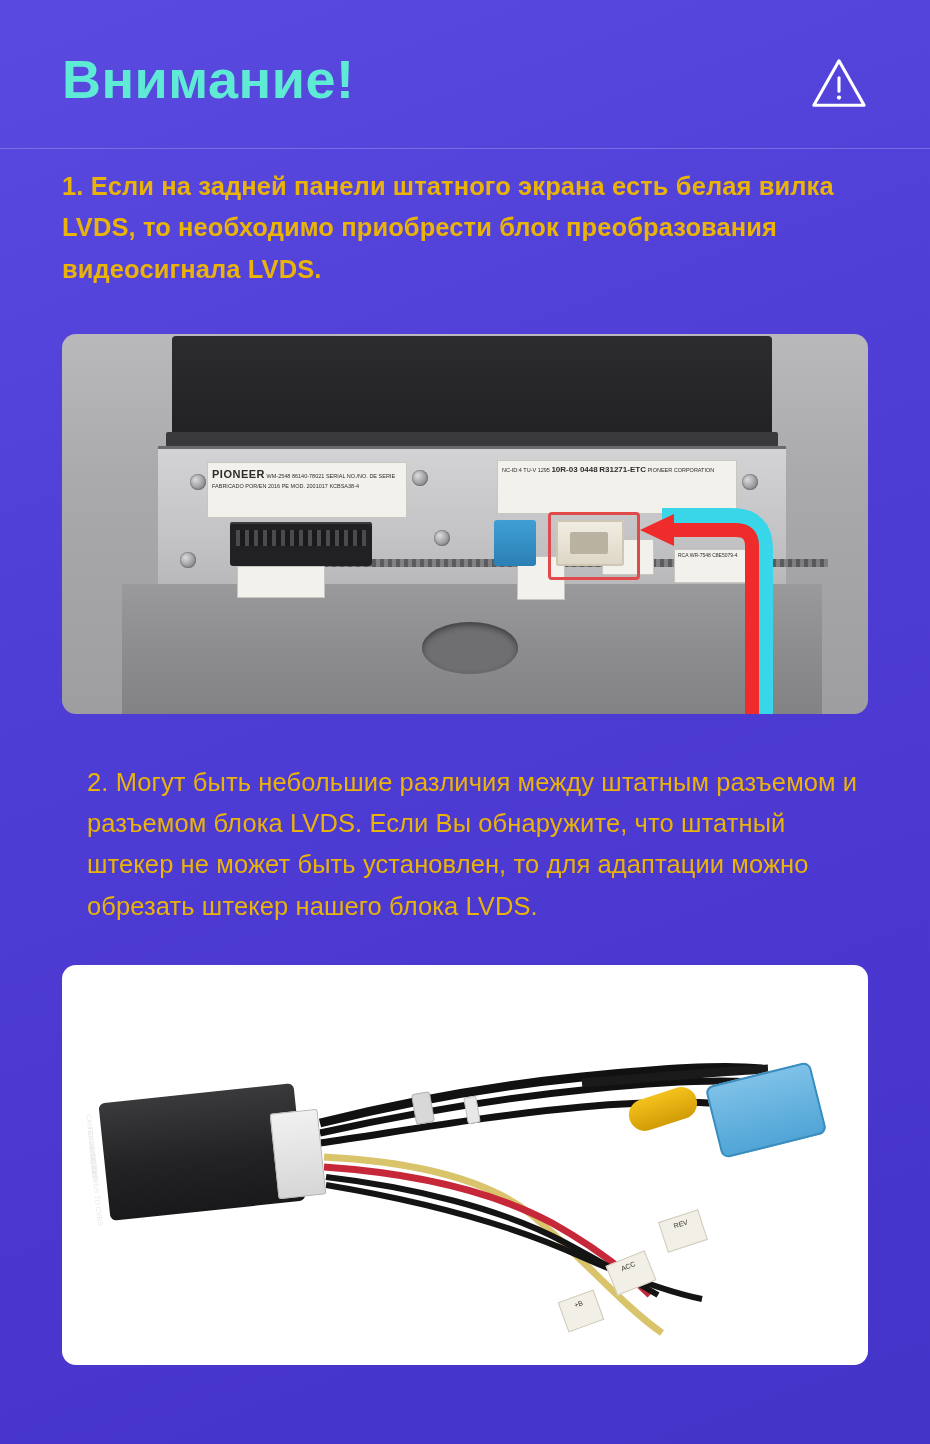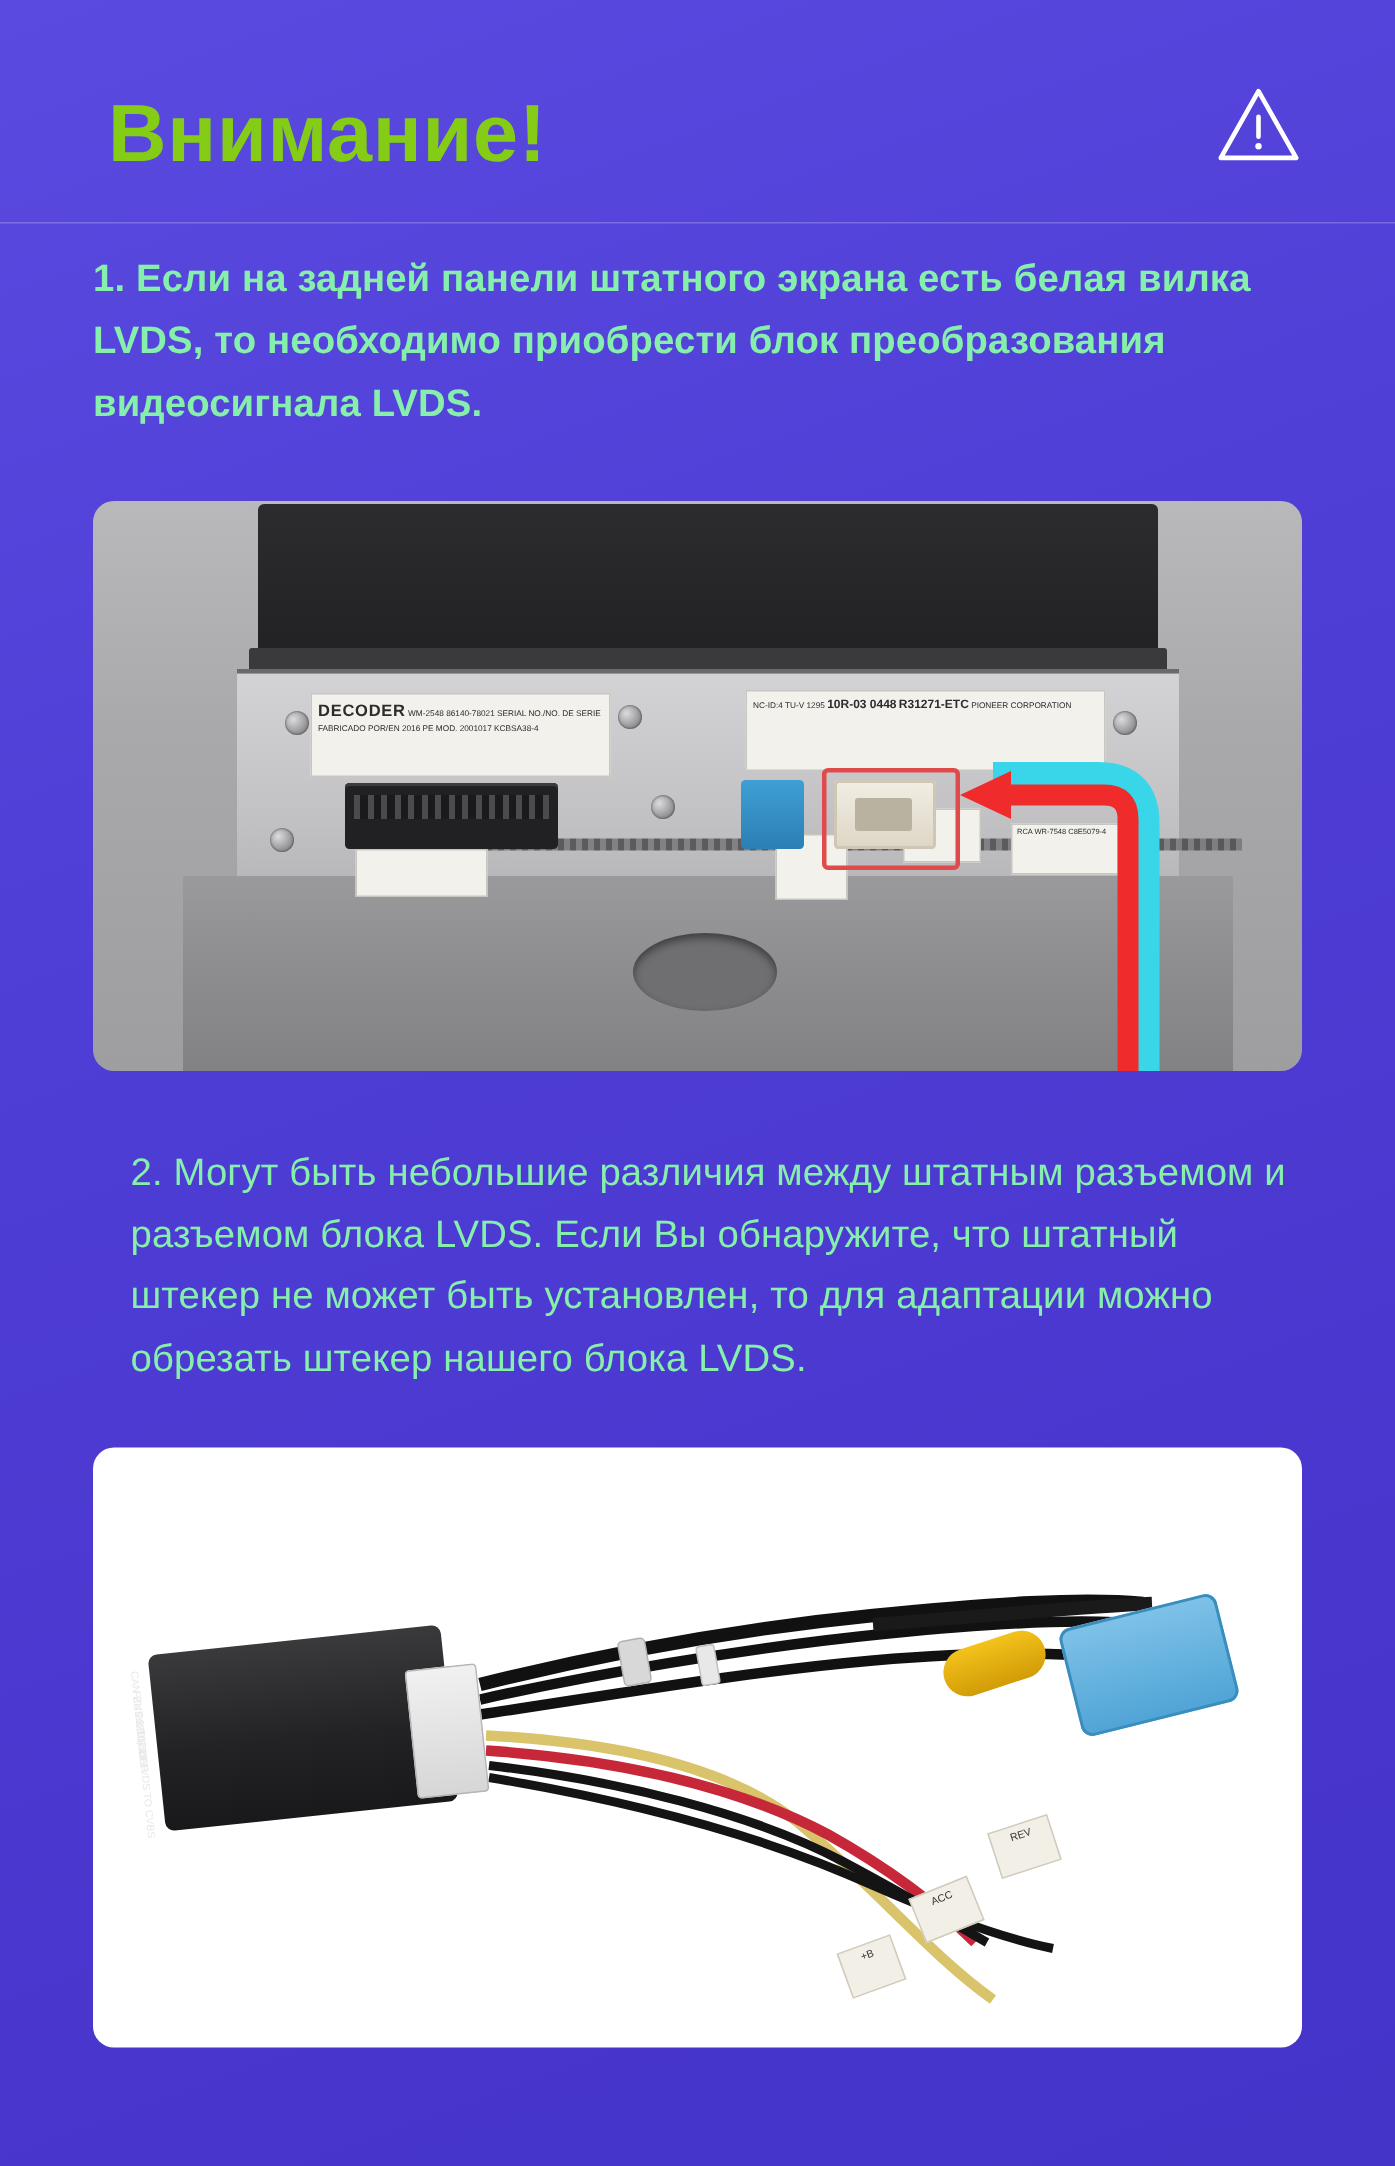--- a/index.html
+++ b/index.html
@@ -22,22 +22,22 @@
     position: relative;
     padding: 52px 62px 0 62px;
     height: 100px;
     box-sizing: border-box;
   }
   .header-title {
     font-size: 54px;
     font-weight: bold;
     letter-spacing: 0.5px;
     line-height: 1;
-    margin: 10px;
-    color: #84cc16;
+    margin: 0;
+    color: #5eead4;
   }
   .warning-icon {
     position: absolute;
     right: 62px;
     top: 55px;
     width: 58px;
     height: 58px;
   }
   .header-divider {
     position: absolute;
@@ -49,21 +49,21 @@
   }
 
   
   .para {
     box-sizing: border-box;
     padding: 0 62px;
     font-size: 25.5px;
     font-weight: bold;
     line-height: 1.62;
     letter-spacing: 0.1px;
-    color: #86efac;
+    color: #eab308;
   }
   .para-1 { margin-top: 66px; }
   .para-2 { margin-top: 48px; font-weight: normal; margin-left: 25px; }
 
   
   .photo-card {
     margin: 0 62px;
     border-radius: 14px;
     overflow: hidden;
     position: relative;
@@ -293,21 +293,21 @@
   </div>
   <div class="hu-bracket"></div>
 
   <div class="screw" style="left:128px; top:140px;"></div>
   <div class="screw" style="left:350px; top:136px;"></div>
   <div class="screw" style="left:680px; top:140px;"></div>
   <div class="screw" style="left:118px; top:218px;"></div>
   <div class="screw" style="left:372px; top:196px;"></div>
 
   <div class="label-white lbl-toyota">
-    <span class="brand">DECODER</span>
+    <span class="brand">PIONEER</span>
     <span>WM-2548</span>
     <span>86140-78021</span>
     <span>SERIAL NO./NO. DE SERIE</span>
     <span>FABRICADO POR/EN      2016  PE</span>
     <span>MOD. 2001017           KCBSA38-4</span>
   </div>
 
   <div class="label-white lbl-pioneer">
     <span>NC-ID:4  TU-V 1295</span>
     <span class="big">10R-03  0448</span>

